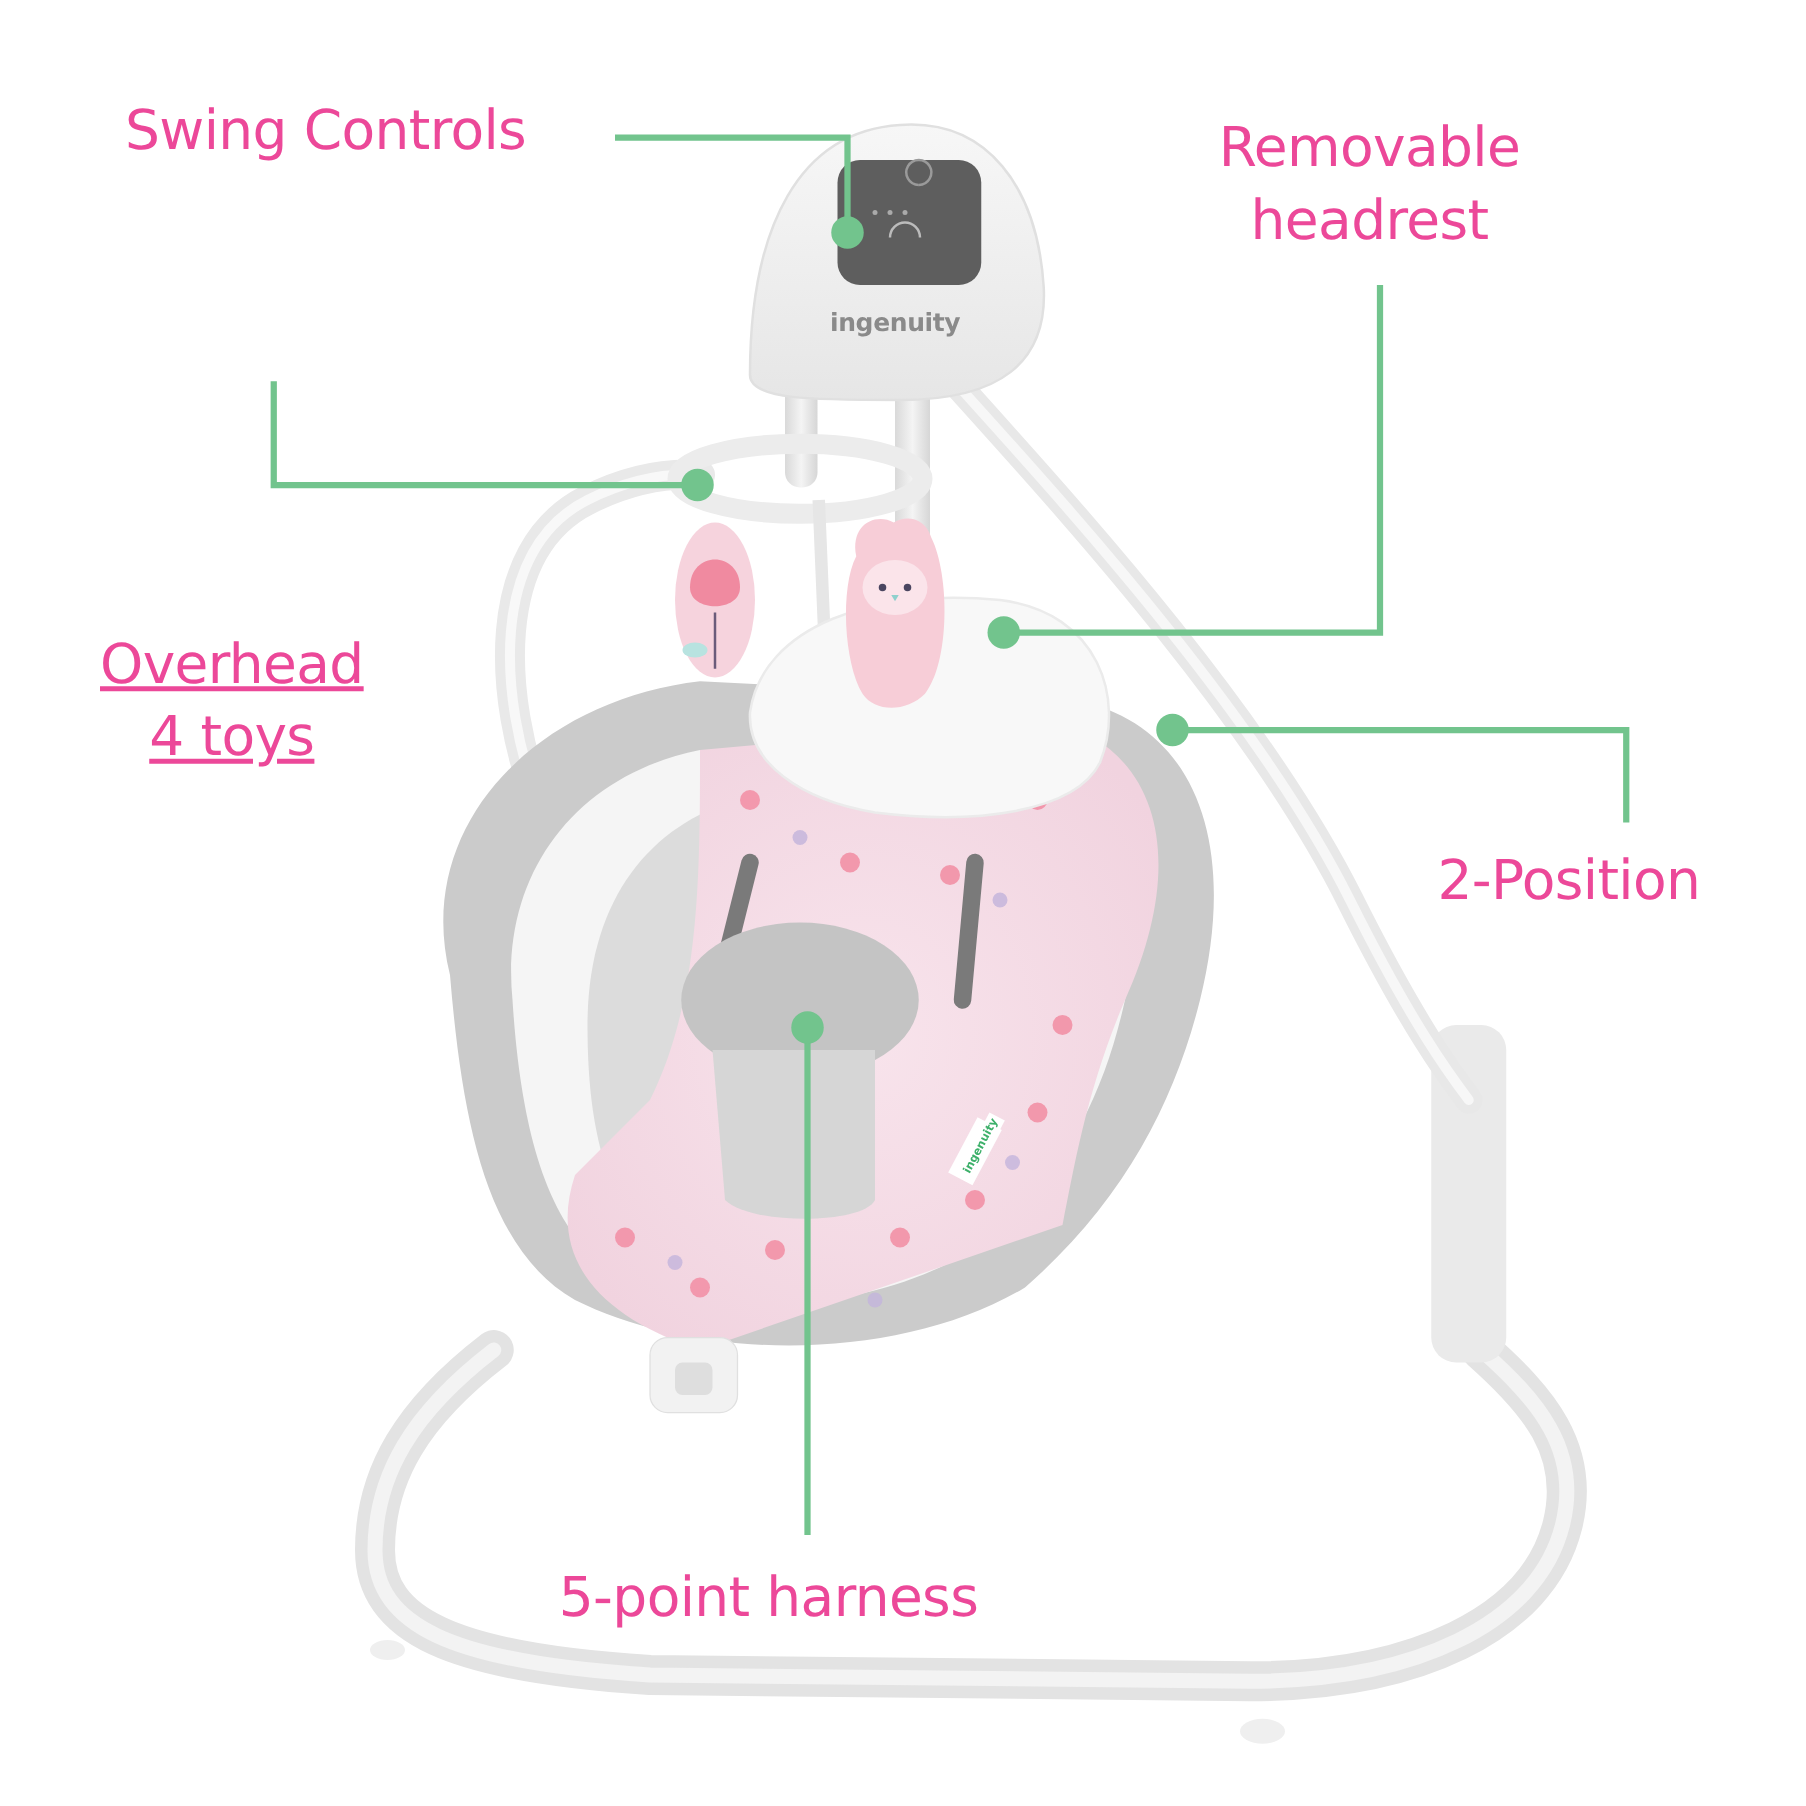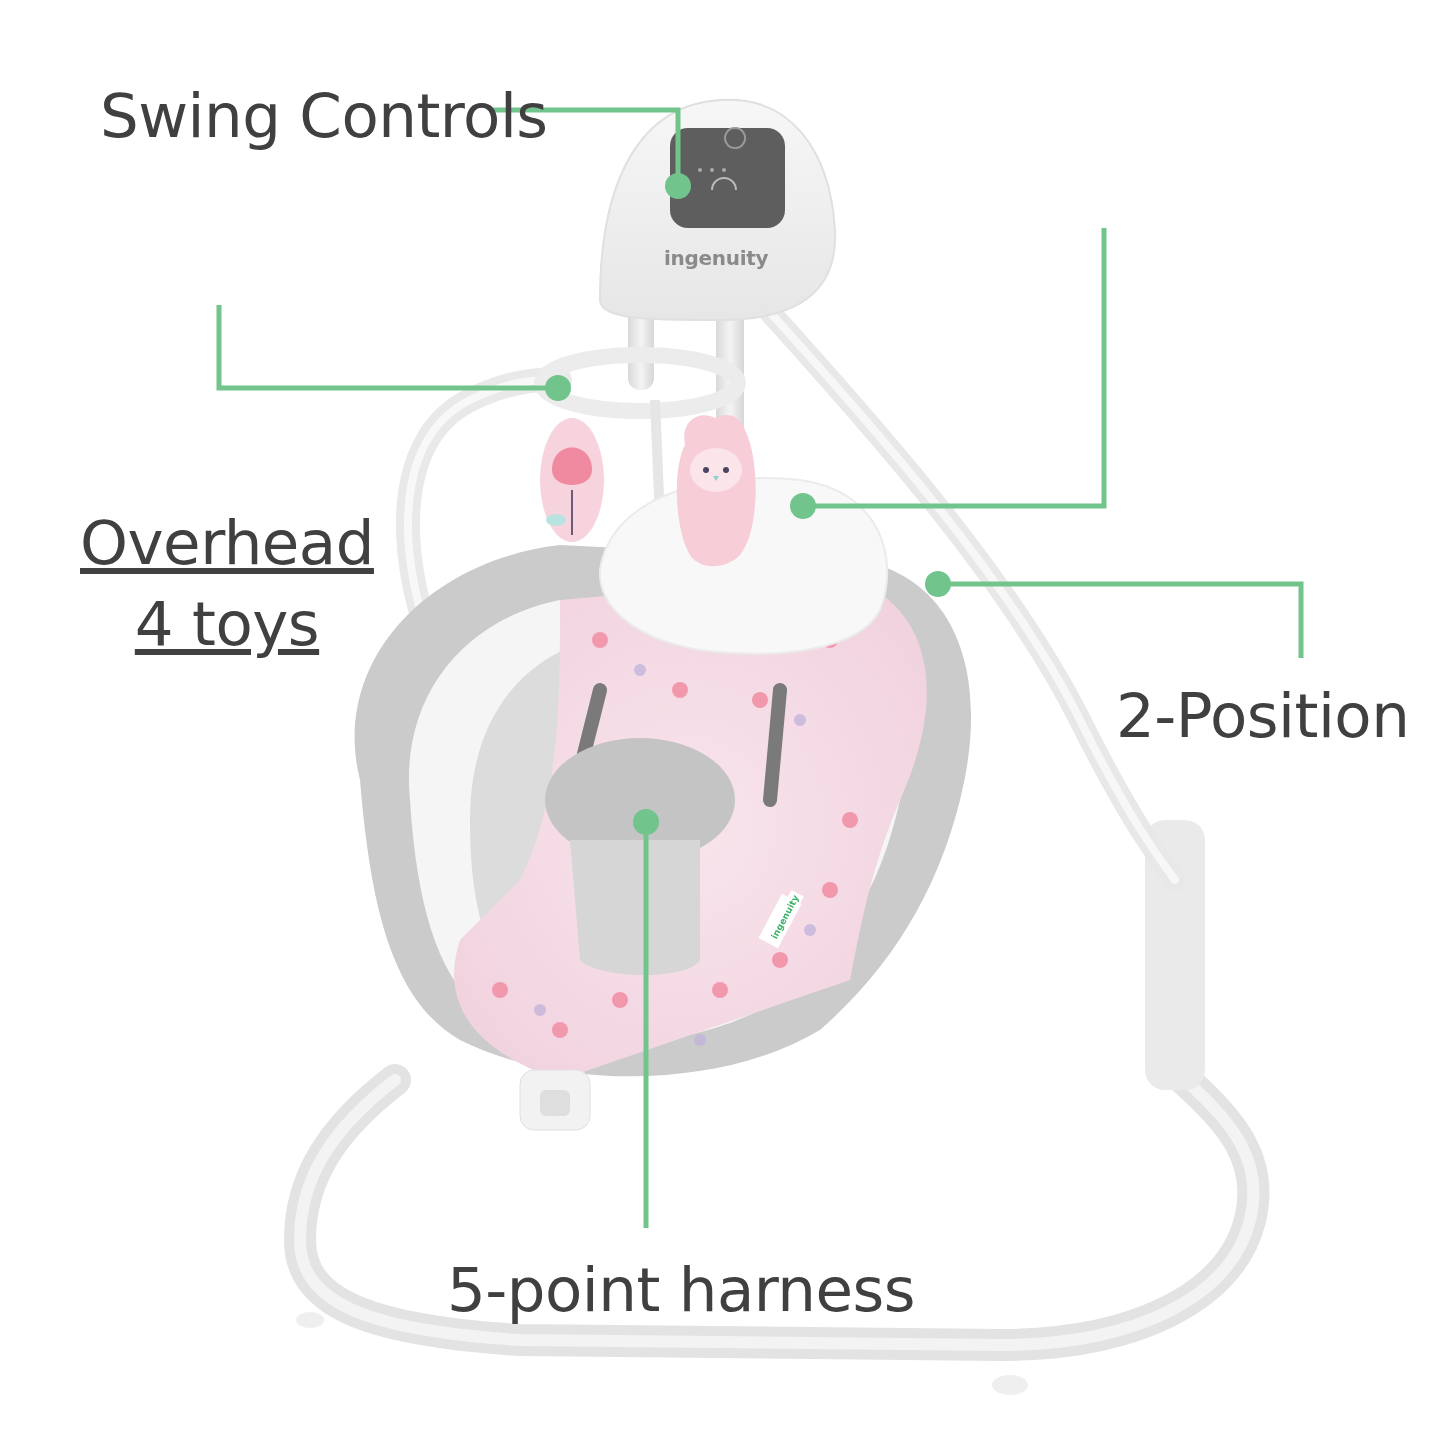--- a/index.html
+++ b/index.html
@@ -1,20 +1,20 @@
 <!DOCTYPE html>
 <html><head>
   <meta charset="utf-8">
   <style>
     html, body { margin: 0; padding: 0; background: #ffffff; }
     body { width: 1445px; height: 1445px; position: relative; overflow: hidden;
            font-family: "DejaVu Sans", "Liberation Sans", sans-serif; }
     .stage { position: absolute; left: 0; top: 0; width: 1445px; height: 1445px; }
     svg.art { position: absolute; left: 0; top: 0; }
-    .label { position: absolute; color: #404040; font-size: 61px; line-height: 1.32;
+    .label { position: absolute; color: #ec4899; font-size: 44px; line-height: 1.32;
              text-align: center; letter-spacing: -0.5px; white-space: nowrap; }
     .label span { display: block; }
     .brand { position: absolute; font-family: "DejaVu Sans", sans-serif; font-weight: bold;
              color: #8a8a8a; font-size: 20px; letter-spacing: -0.3px; }
     .tag { position: absolute; font-family: "DejaVu Sans", sans-serif; font-weight: bold;
            color: #3db06a; font-size: 9px; transform: rotate(-62deg); background: #fff;
            padding: 2px 3px; }
   </style>
 </head>
 <body>
@@ -142,23 +142,27 @@
       <circle cx="646" cy="822" r="13"></circle>
     </g>
   </svg>
 
   <div class="brand" style="left:664px; top:246px;">ingenuity</div>
   <div class="tag" style="left:758px; top:910px;">ingenuity</div>
 
   <div class="label" style="left:100px; top:76px;">
     <span>Swing Controls</span>
   </div>
+  <div class="label" style="left:975px; top:90px;">
+    <span>Removable</span>
+    <span>headrest</span>
+  </div>
   <div class="label" style="left:80px; top:503px;text-decoration:underline;">
     <span>Overhead</span>
     <span>4 toys</span>
   </div>
-  <div class="label" style="left:1116px; top:676px;">
+  <div class="label" style="left:1150px; top:676px;">
     <span>2-Position</span>
   </div>
   <div class="label" style="left:447px; top:1238px;margin-top:12px;">
     <span>5-point harness</span>
   </div>
 </div>
 
 </body></html>

